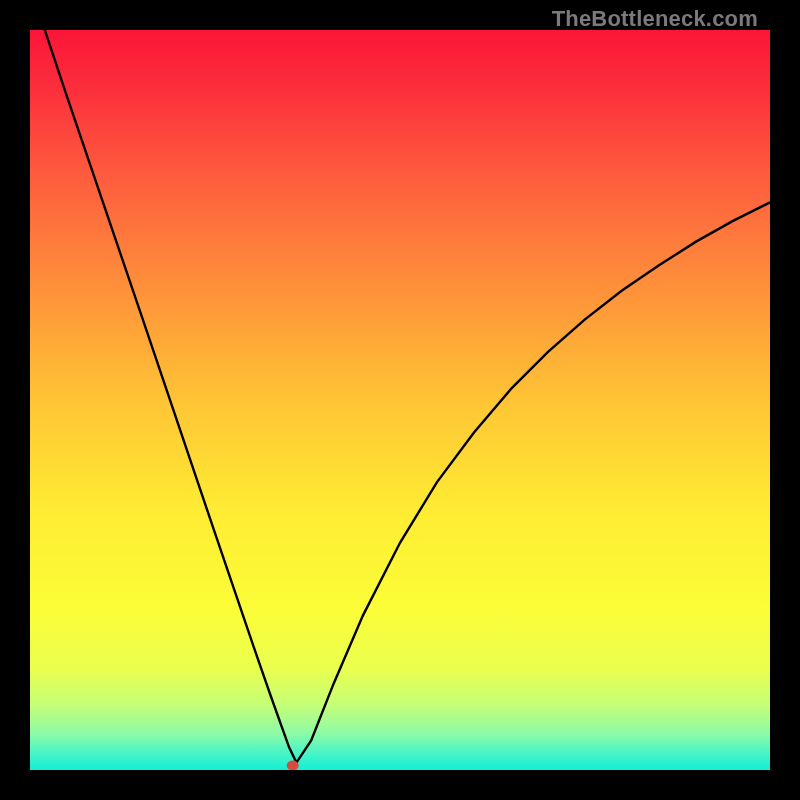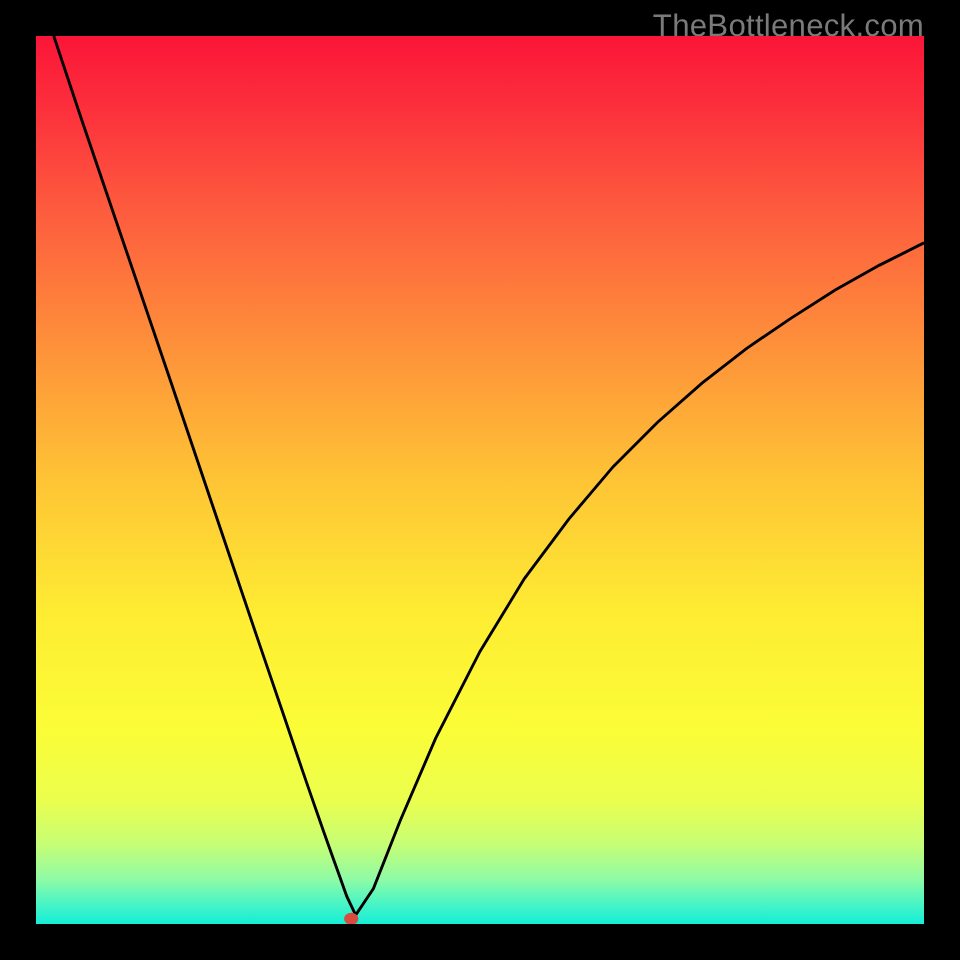--- a/index.html
+++ b/index.html
@@ -37,24 +37,24 @@
   .curve-svg {
     position: absolute;
     left: 0;
     top: 0;
     width: 100%;
     height: 100%;
   }
   .watermark {
     position: absolute;
     top: 6px;
-    right: 30px;
+    right: 42px;
     color: #7a7a7a;
-    font-size: 26px;
-    font-weight: 400;
+    font-size: 22px;
+    font-weight: 700;
     letter-spacing: 0.2px;
   }
 </style>
 </head>
 <body>
 
 <div class="frame">
 
   <div class="watermark">TheBottleneck.com</div>
 

